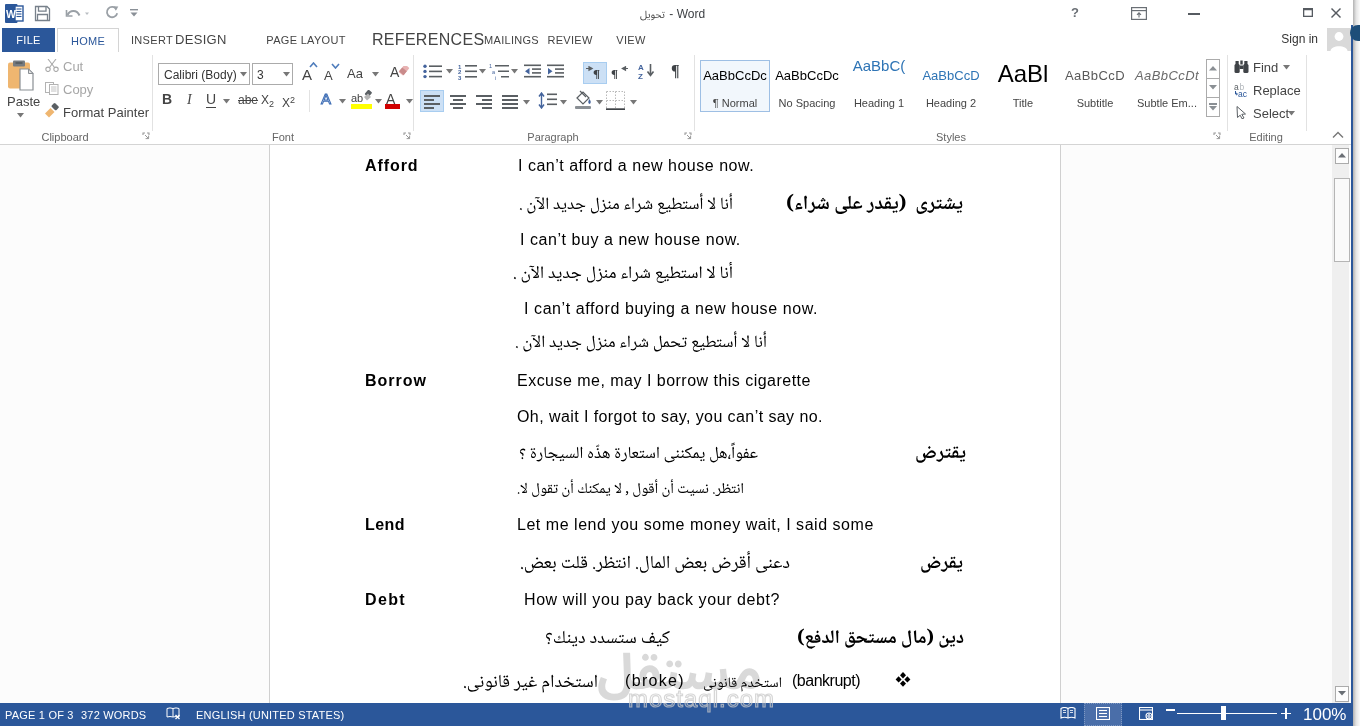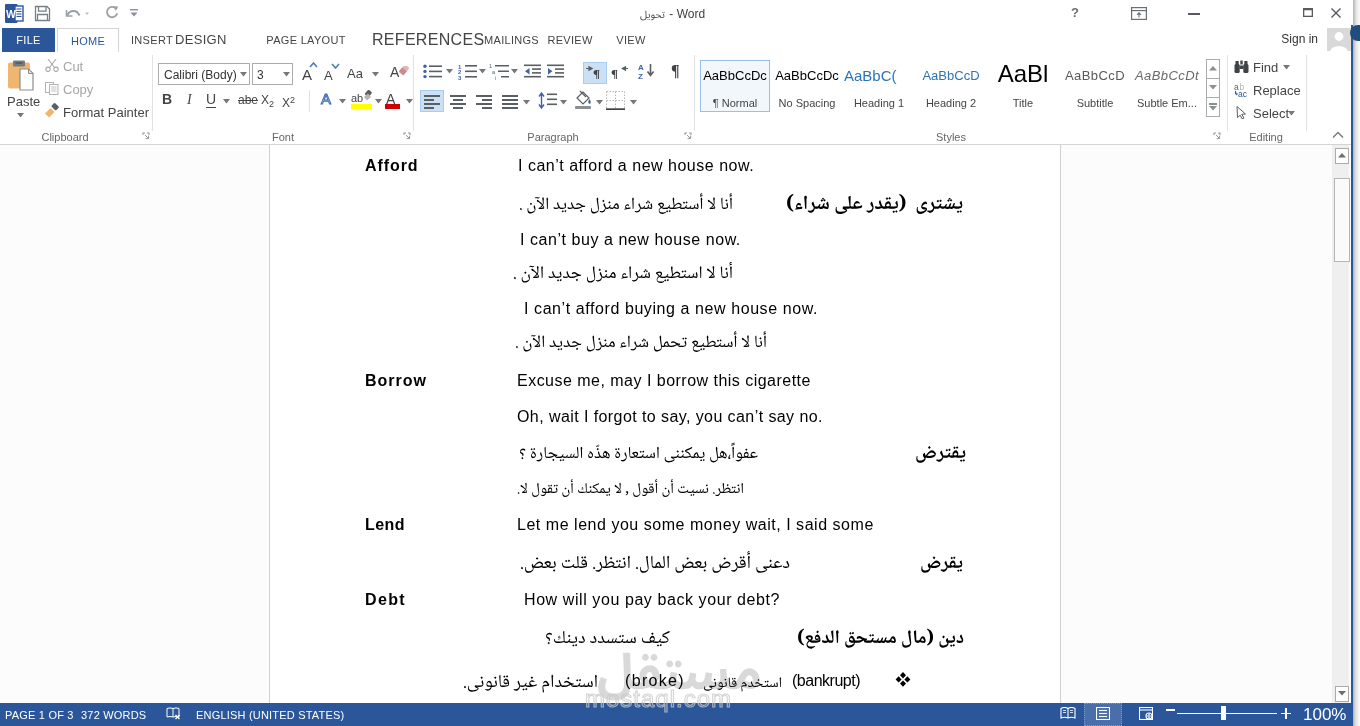--- a/index.html
+++ b/index.html
@@ -328,21 +328,21 @@
 <svg class="a" style="left:630px;top:100px" width="7" height="5" viewBox="0 0 7 5">
     <path d="M0 0 H7 L3.5 4.5 Z" fill="#777"></path>
   </svg>
 <div class="card" style="left:700px;border:1px solid #9ebfe4;background:#f2f7fc;"></div>
 <div class="cardp" style="left:700px;width:70px;position:absolute;top:68px;font-size:13px;line-height:15px;color:#000;font-style:normal;white-space:nowrap;overflow:hidden;text-align:center">AaBbCcDc</div>
 <div class="a" style="left:700px;top:97px;width:70px;text-align:center;font-size:11px;color:#444;white-space:nowrap;overflow:hidden">¶ Normal</div>
 <div class="card" style="left:772px;"></div>
 <div class="cardp" style="left:772px;width:70px;position:absolute;top:68px;font-size:13px;line-height:15px;color:#000;font-style:normal;white-space:nowrap;overflow:hidden;text-align:center">AaBbCcDc</div>
 <div class="a" style="left:772px;top:97px;width:70px;text-align:center;font-size:11px;color:#444;white-space:nowrap;overflow:hidden">No Spacing</div>
 <div class="card" style="left:844px;"></div>
-<div class="cardp" style="left:844px;width:70px;position:absolute;top:67px;font-size:15px;line-height:17px;color:#2e74b5;font-style:normal;white-space:nowrap;overflow:hidden;text-align:left">AaBbC(</div>
+<div class="cardp" style="left:844px;width:70px;position:absolute;top:57px;font-size:15px;line-height:17px;color:#2e74b5;font-style:normal;white-space:nowrap;overflow:hidden;text-align:center">AaBbC(</div>
 <div class="a" style="left:844px;top:97px;width:70px;text-align:center;font-size:11px;color:#444;white-space:nowrap;overflow:hidden">Heading 1</div>
 <div class="card" style="left:916px;"></div>
 <div class="cardp" style="left:916px;width:70px;position:absolute;top:68px;font-size:13px;line-height:15px;color:#2e74b5;font-style:normal;white-space:nowrap;overflow:hidden;text-align:center">AaBbCcD</div>
 <div class="a" style="left:916px;top:97px;width:70px;text-align:center;font-size:11px;color:#444;white-space:nowrap;overflow:hidden">Heading 2</div>
 <div class="card" style="left:988px;"></div>
 <div class="cardp" style="left:988px;width:70px;position:absolute;top:61px;font-size:24px;line-height:26px;color:#000;font-style:normal;white-space:nowrap;overflow:hidden;text-align:center">AaBl</div>
 <div class="a" style="left:988px;top:97px;width:70px;text-align:center;font-size:11px;color:#444;white-space:nowrap;overflow:hidden">Title</div>
 <div class="card" style="left:1060px;"></div>
 <div class="cardp" style="left:1060px;width:70px;position:absolute;top:68px;font-size:13px;line-height:15px;color:#595959;font-style:normal;letter-spacing:.4px;white-space:nowrap;overflow:hidden;text-align:center">AaBbCcD</div>
 <div class="a" style="left:1060px;top:97px;width:70px;text-align:center;font-size:11px;color:#444;white-space:nowrap;overflow:hidden">Subtitle</div>
@@ -415,21 +415,21 @@
 <div class="a doc" style="left:792px;top:672.5px;letter-spacing:-0.49px">(bankrupt)</div>
 <div class="a doc" style="left:625px;top:672.5px;letter-spacing:1.33px">(broke)</div>
 <svg class="a" style="left:895px;top:672px" width="16" height="15" viewBox="0 0 16 15">
 <g fill="#000">
       <path d="M8 0 L11 3.2 L8 6.4 L5 3.2 Z"></path>
       <path d="M3.6 4.2 L6.6 7.4 L3.6 10.6 L0.6 7.4 Z"></path>
       <path d="M12.4 4.2 L15.4 7.4 L12.4 10.6 L9.4 7.4 Z"></path>
       <path d="M8 8.4 L11 11.6 L8 14.8 L5 11.6 Z"></path>
     </g>
   </svg>
-<div class="a" style="left:585px;top:686px;width:190px;text-align:left;font-size:24px;line-height:26px;color:rgba(255,255,255,0.05);-webkit-text-stroke:1.2px rgba(200,200,200,0.75);letter-spacing:1px;z-index:30">mostaql.com</div>
+<div class="a" style="left:585px;top:686px;width:190px;text-align:right;font-size:24px;line-height:26px;color:rgba(255,255,255,0.05);-webkit-text-stroke:1.2px rgba(200,200,200,0.75);letter-spacing:1px;z-index:30">mostaql.com</div>
 <div class="a" style="left:1332px;top:145px;width:17px;height:558px;background:#efefef"></div>
 <div class="a" style="left:1335px;top:148px;width:14px;height:16px;border:1px solid #ababab;background:#fdfdfd"></div>
 <svg class="a" style="left:1338px;top:153px" width="8" height="5" viewBox="0 0 8 5">
     <path d="M4 0 L8 4.5 H0 Z" fill="#6a6f75"></path>
   </svg>
 <div class="a" style="left:1334px;top:178px;width:16px;height:84px;border:1px solid #b5b5b5;background:#fafafa"></div>
 <div class="a" style="left:1335px;top:686px;width:14px;height:16px;border:1px solid #ababab;background:#fdfdfd"></div>
 <svg class="a" style="left:1338px;top:691px" width="8" height="5" viewBox="0 0 8 5">
     <path d="M0 0 H8 L4 4.5 Z" fill="#6a6f75"></path>
   </svg>

